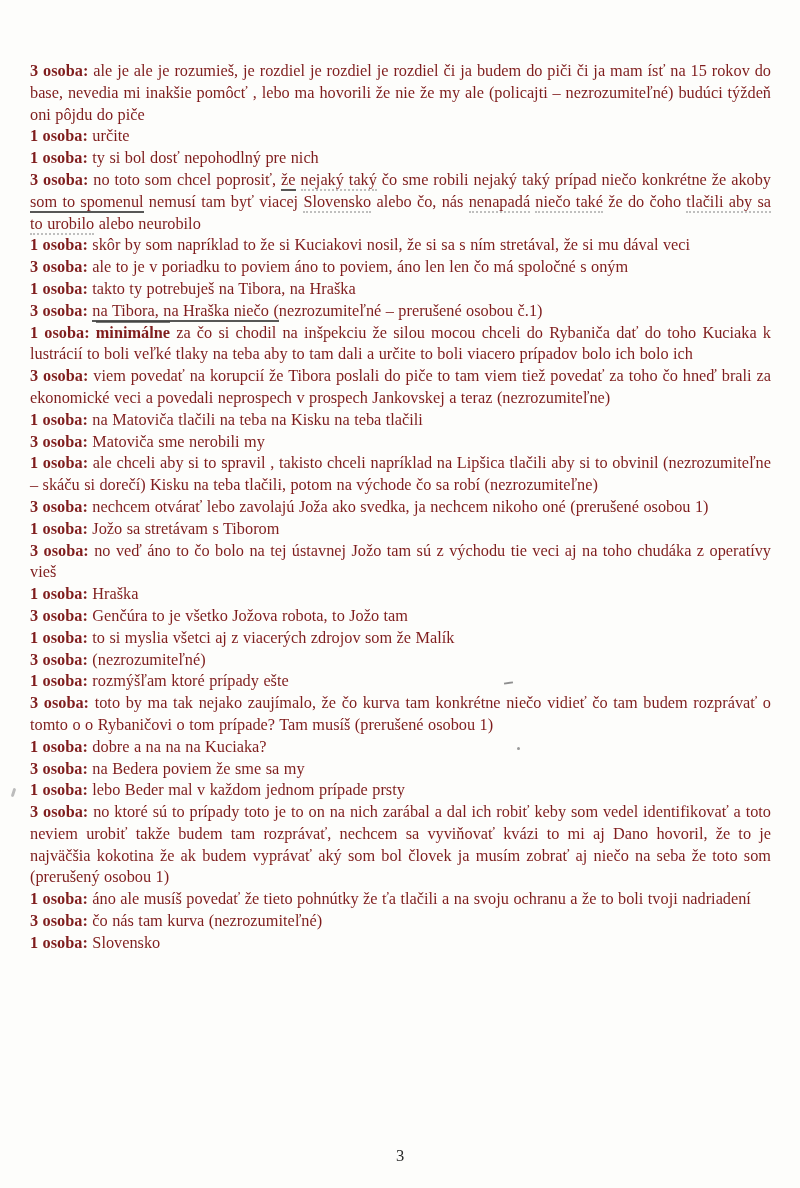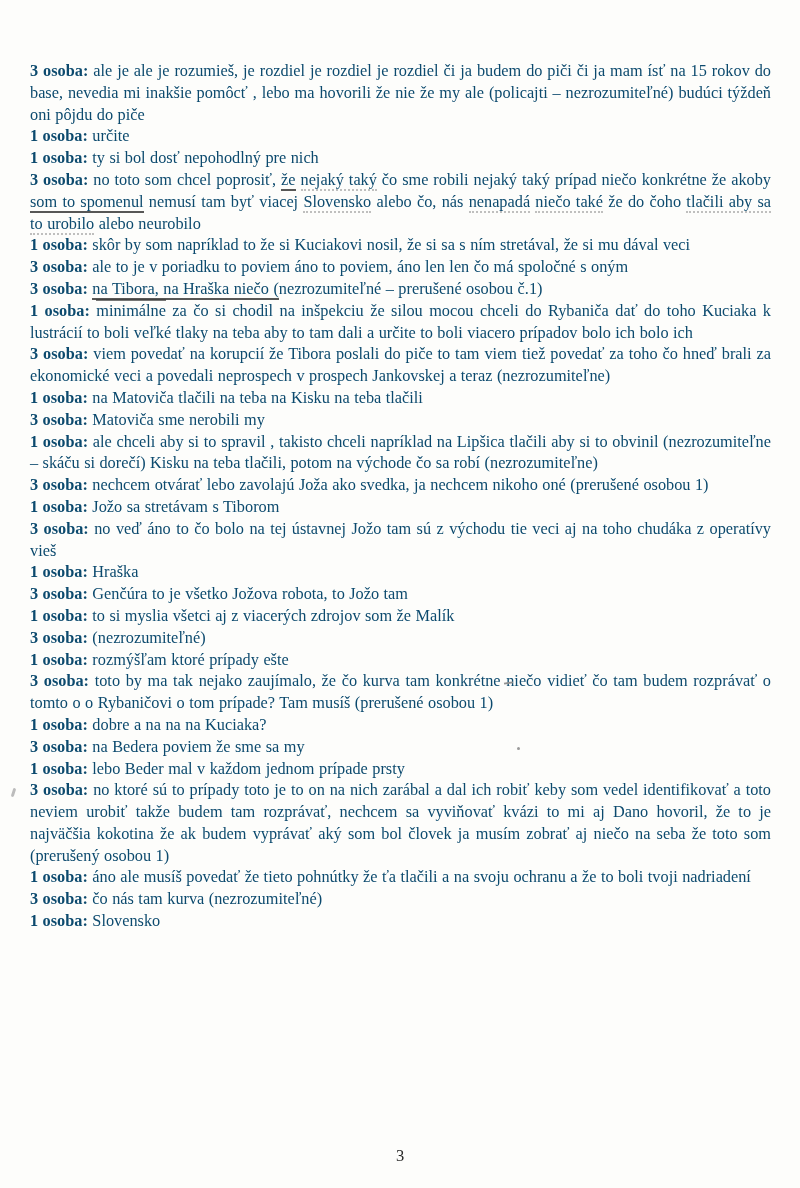--- a/index.html
+++ b/index.html
@@ -19,31 +19,32 @@
     position: absolute;
     left: 30px; top: 60px;
     width: 741px;
   }
   p.utt {
     margin: 0;
     text-align: justify;
     font-size: 16.3px;
     line-height: 21.8px;
     word-spacing: 0.4px;
-    color: #0c4a6e;
+    color: #7f1d1d;
   }
   .speaker { font-weight: bold; }
   .u-solid {
     border-bottom: 2px solid rgba(45,45,45,0.8);
   }
   .u-dash {
     border-bottom: 2px dotted rgba(140,140,140,0.55);
   }
   .u-over {
     border-top: 2px solid rgba(60,60,60,0.7);
+    font-weight: bold;
   }
   .page-number {
     position: absolute;
     left: 0; top: 1146px;
     width: 800px;
     text-align: center;
     font-size: 16.5px;
     color: #2a2a2a;
   }
   .artifact { position: absolute; }
@@ -71,20 +72,21 @@
 <body>
 
 <div class="sheet">
   <div class="text-block" id="transcript">
       <p class="utt"><strong class="speaker">3 osoba:</strong> <span>ale je ale je rozumieš, je rozdiel je rozdiel je rozdiel či ja budem do piči či ja mam ísť na 15 rokov do base, nevedia mi inakšie pomôcť , lebo ma hovorili že nie že my ale (policajti – nezrozumiteľné) budúci týždeň oni pôjdu do piče</span></p>
       <p class="utt"><strong class="speaker">1 osoba:</strong> <span>určite</span></p>
       <p class="utt"><strong class="speaker">1 osoba:</strong> <span>ty si bol dosť nepohodlný pre nich</span></p>
       <p class="utt"><strong class="speaker">3 osoba:</strong> <span>no toto som chcel poprosiť, </span><span class="u-solid">že</span><span> </span><span class="u-dash">nejaký taký</span><span> čo sme robili nejaký taký prípad niečo konkrétne že akoby </span><span class="u-solid">som to spomenul</span><span> nemusí tam byť viacej </span><span class="u-dash">Slovensko</span><span> alebo čo, nás </span><span class="u-dash">nenapadá</span><span> </span><span class="u-dash">niečo také</span><span> že do čoho </span><span class="u-dash">tlačili aby sa to urobilo</span><span> alebo neurobilo</span></p>
       <p class="utt"><strong class="speaker">1 osoba:</strong> <span>skôr by som napríklad to že si Kuciakovi nosil, že si sa s ním stretával, že si mu dával veci</span></p>
       <p class="utt"><strong class="speaker">3 osoba:</strong> <span>ale to je v poriadku to poviem áno to poviem, áno len len čo má spoločné s oným</span></p>
+      <p class="utt"><strong class="speaker">1 osoba:</strong> <span>takto ty potrebuješ na Tibora, na Hraška</span></p>
       <p class="utt"><strong class="speaker">3 osoba:</strong> <span class="u-solid">na Tibora, na Hraška niečo (</span><span>nezrozumiteľné – prerušené osobou č.1)</span></p>
       <p class="utt"><strong class="speaker">1 osoba:</strong> <span class="u-over">minimálne</span><span> za čo si chodil na inšpekciu že silou mocou chceli do Rybaniča dať do toho Kuciaka k lustrácií to boli veľké tlaky na teba aby to tam dali a určite to boli viacero prípadov bolo ich bolo ich</span></p>
       <p class="utt"><strong class="speaker">3 osoba:</strong> <span>viem povedať na korupcií že Tibora poslali do piče to tam viem tiež povedať za toho čo hneď brali za ekonomické veci a povedali neprospech v prospech Jankovskej a teraz (nezrozumiteľne)</span></p>
       <p class="utt"><strong class="speaker">1 osoba:</strong> <span>na Matoviča tlačili na teba na Kisku na teba tlačili</span></p>
       <p class="utt"><strong class="speaker">3 osoba:</strong> <span>Matoviča sme nerobili my</span></p>
       <p class="utt"><strong class="speaker">1 osoba:</strong> <span>ale chceli aby si to spravil , takisto chceli napríklad na Lipšica tlačili aby si to obvinil (nezrozumiteľne – skáču si dorečí) Kisku na teba tlačili, potom na východe čo sa robí (nezrozumiteľne)</span></p>
       <p class="utt"><strong class="speaker">3 osoba:</strong> <span>nechcem otvárať lebo zavolajú Joža ako svedka, ja nechcem nikoho oné (prerušené osobou 1)</span></p>
       <p class="utt"><strong class="speaker">1 osoba:</strong> <span>Jožo sa stretávam s Tiborom</span></p>
       <p class="utt"><strong class="speaker">3 osoba:</strong> <span>no veď áno to čo bolo na tej ústavnej Jožo tam sú z východu tie veci aj na toho chudáka z operatívy vieš</span></p>
       <p class="utt"><strong class="speaker">1 osoba:</strong> <span>Hraška</span></p>

